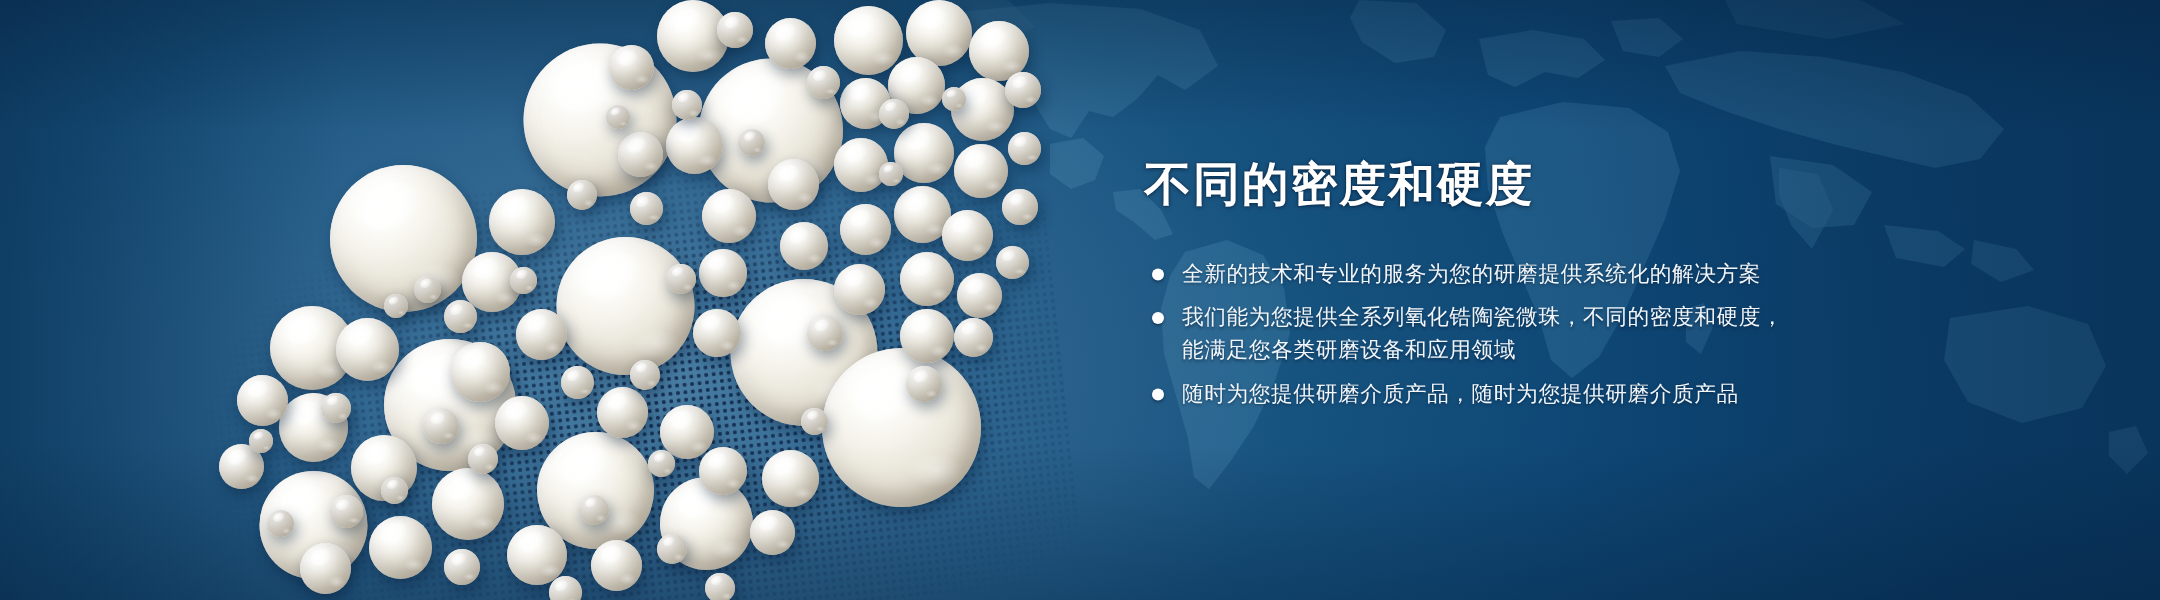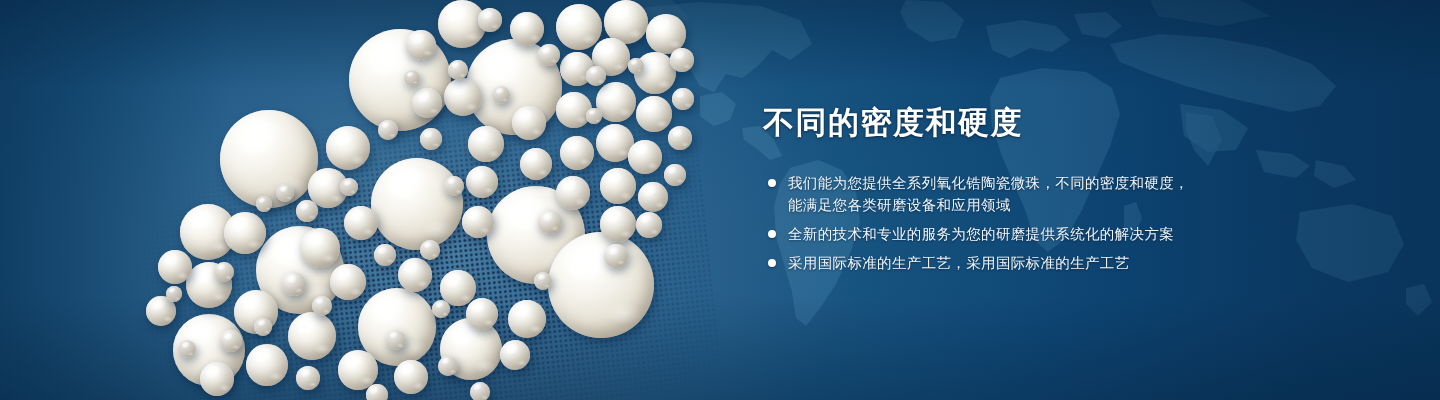--- a/index.html
+++ b/index.html
@@ -272,27 +272,27 @@
     <span class="bead" style="left:366px;top:384px;width:22px;height:22px;"></span>
     <span class="bead" style="left:470px;top:382px;width:20px;height:20px;"></span>
   </div>
 
   <div class="copy">
     <h1 class="title">不同的密度和硬度</h1>
 
     <ul class="bullets">
       <li class="bullet">
         <span class="dot"></span>
+        <span>全新的技术和专业的服务为您的研磨提供系统化的解决方案</span>
+      </li>
+      <li class="bullet">
+        <span class="dot"></span>
         <span>我们能为您提供全系列氧化锆陶瓷微珠，不同的密度和硬度，</span>
         <span class="bullet-line-2">能满足您各类研磨设备和应用领域</span>
       </li>
       <li class="bullet">
         <span class="dot"></span>
-        <span>全新的技术和专业的服务为您的研磨提供系统化的解决方案</span>
-      </li>
-      <li class="bullet">
-        <span class="dot"></span>
-        <span>采用国际标准的生产工艺，采用国际标准的生产工艺</span>
+        <span>随时为您提供研磨介质产品，随时为您提供研磨介质产品</span>
       </li>
     </ul>
   </div>
 
 </div>
 
 </body></html>

